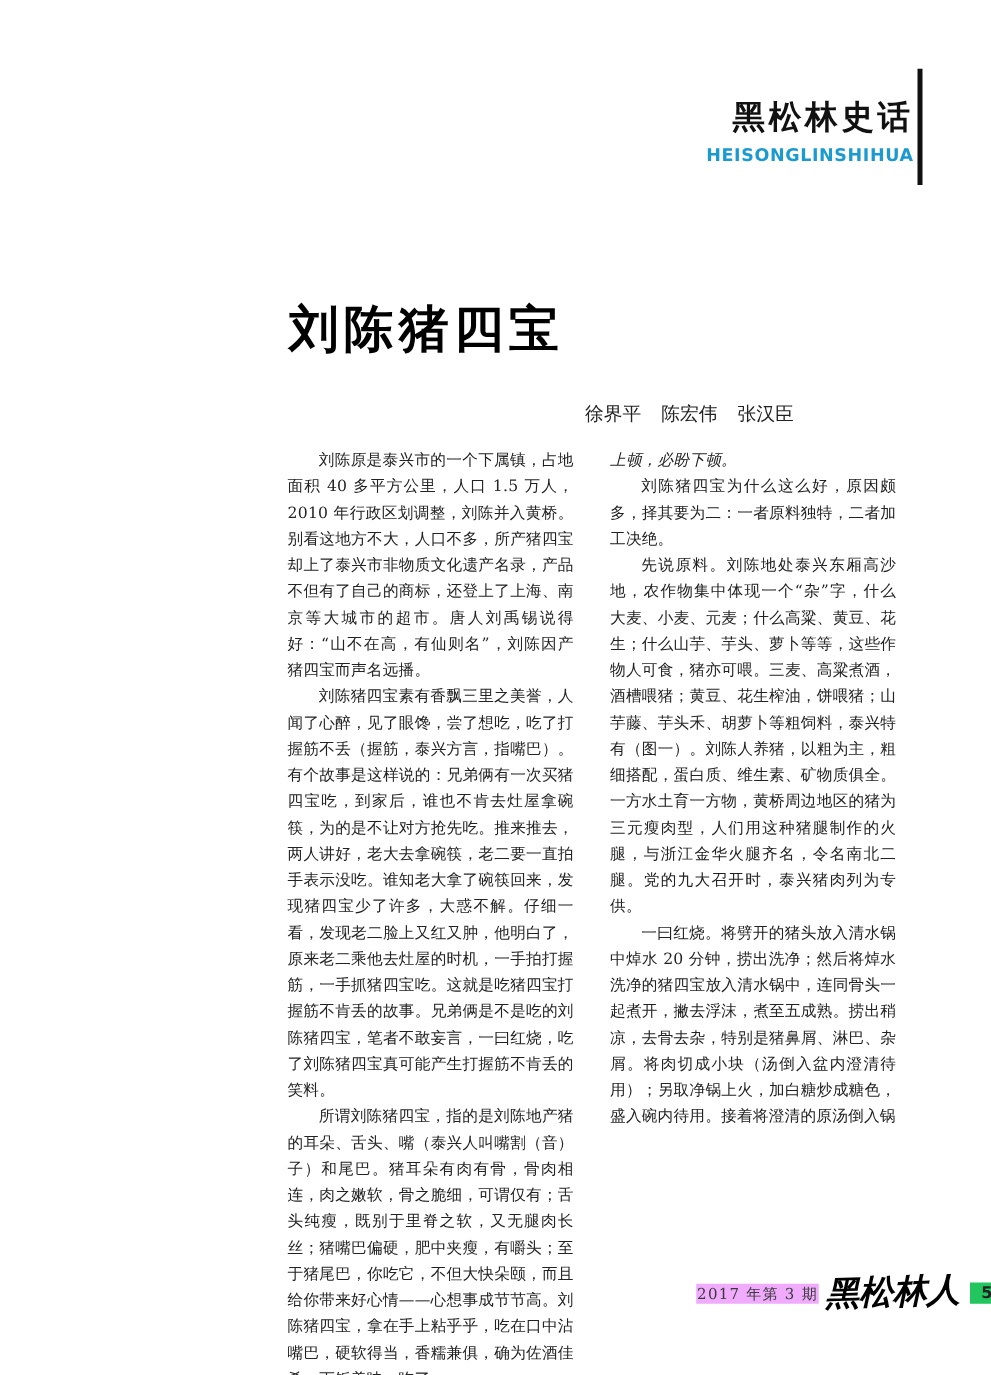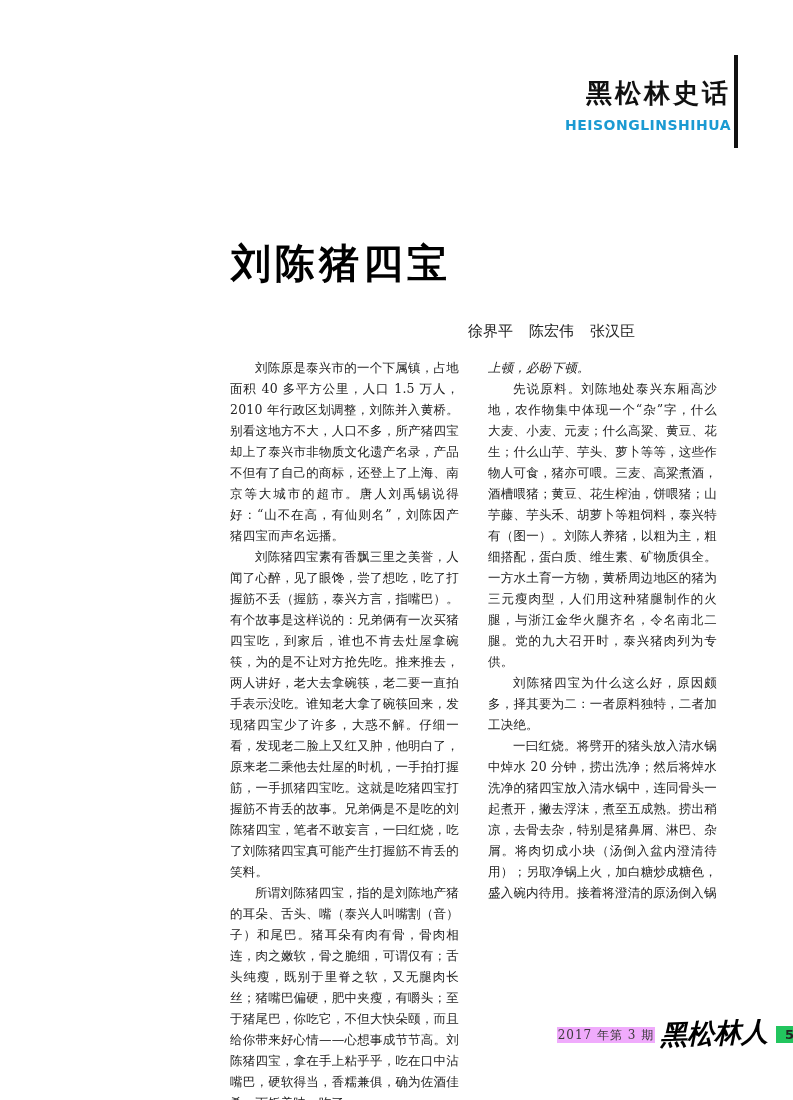--- a/index.html
+++ b/index.html
@@ -127,22 +127,22 @@
   </div>
 
   <div class="col col-left">
     <p>刘陈原是泰兴市的一个下属镇，占地面积 40 多平方公里，人口 1.5 万人，2010 年行政区划调整，刘陈并入黄桥。别看这地方不大，人口不多，所产猪四宝却上了泰兴市非物质文化遗产名录，产品不但有了自己的商标，还登上了上海、南京等大城市的超市。唐人刘禹锡说得好：“山不在高，有仙则名”，刘陈因产猪四宝而声名远播。</p>
     <p>刘陈猪四宝素有香飘三里之美誉，人闻了心醉，见了眼馋，尝了想吃，吃了打握筋不丢（握筋，泰兴方言，指嘴巴）。有个故事是这样说的：兄弟俩有一次买猪四宝吃，到家后，谁也不肯去灶屋拿碗筷，为的是不让对方抢先吃。推来推去，两人讲好，老大去拿碗筷，老二要一直拍手表示没吃。谁知老大拿了碗筷回来，发现猪四宝少了许多，大惑不解。仔细一看，发现老二脸上又红又肿，他明白了，原来老二乘他去灶屋的时机，一手拍打握筋，一手抓猪四宝吃。这就是吃猪四宝打握筋不肯丢的故事。兄弟俩是不是吃的刘陈猪四宝，笔者不敢妄言，一曰红烧，吃了刘陈猪四宝真可能产生打握筋不肯丢的笑料。</p>
     <p>所谓刘陈猪四宝，指的是刘陈地产猪的耳朵、舌头、嘴（泰兴人叫嘴割（音）子）和尾巴。猪耳朵有肉有骨，骨肉相连，肉之嫩软，骨之脆细，可谓仅有；舌头纯瘦，既别于里脊之软，又无腿肉长丝；猪嘴巴偏硬，肥中夹瘦，有嚼头；至于猪尾巴，你吃它，不但大快朵颐，而且给你带来好心情——心想事成节节高。刘陈猪四宝，拿在手上粘乎乎，吃在口中沾嘴巴，硬软得当，香糯兼俱，确为佐酒佳肴，下饭美味，吃了</p>
   </div>
 
   <div class="col col-right">
     <p class="noindent">上顿，必盼下顿。</p>
+    <p>刘陈猪四宝为什么这么好，原因颇多，择其要为二：一者原料独特，二者加工决绝。</p>
     <p>先说原料。刘陈地处泰兴东厢高沙地，农作物集中体现一个“杂”字，什么大麦、小麦、元麦；什么高粱、黄豆、花生；什么山芋、芋头、萝卜等等，这些作物人可食，猪亦可喂。三麦、高粱煮酒，酒槽喂猪；黄豆、花生榨油，饼喂猪；山芋藤、芋头禾、胡萝卜等粗饲料，泰兴特有（图一）。刘陈人养猪，以粗为主，粗细搭配，蛋白质、维生素、矿物质俱全。一方水土育一方物，黄桥周边地区的猪为三元瘦肉型，人们用这种猪腿制作的火腿，与浙江金华火腿齐名，令名南北二腿。党的九大召开时，泰兴猪肉列为专供。</p>
-    <p>刘陈猪四宝为什么这么好，原因颇多，择其要为二：一者原料独特，二者加工决绝。</p>
     <p>一曰红烧。将劈开的猪头放入清水锅中焯水 20 分钟，捞出洗净；然后将焯水洗净的猪四宝放入清水锅中，连同骨头一起煮开，撇去浮沫，煮至五成熟。捞出稍凉，去骨去杂，特别是猪鼻屑、淋巴、杂屑。将肉切成小块（汤倒入盆内澄清待用）；另取净锅上火，加白糖炒成糖色，盛入碗内待用。接着将澄清的原汤倒入锅</p>
   </div>
 
   <div class="footer-issue" style="background: #f0abfc;">2017 年第 3 期</div>
   <div class="footer-logo">黑松林人</div>
   <div class="footer-page" style="background: #22c55e; margin-left: 34px;">57</div>
 
 </div>
 
 </body></html>

